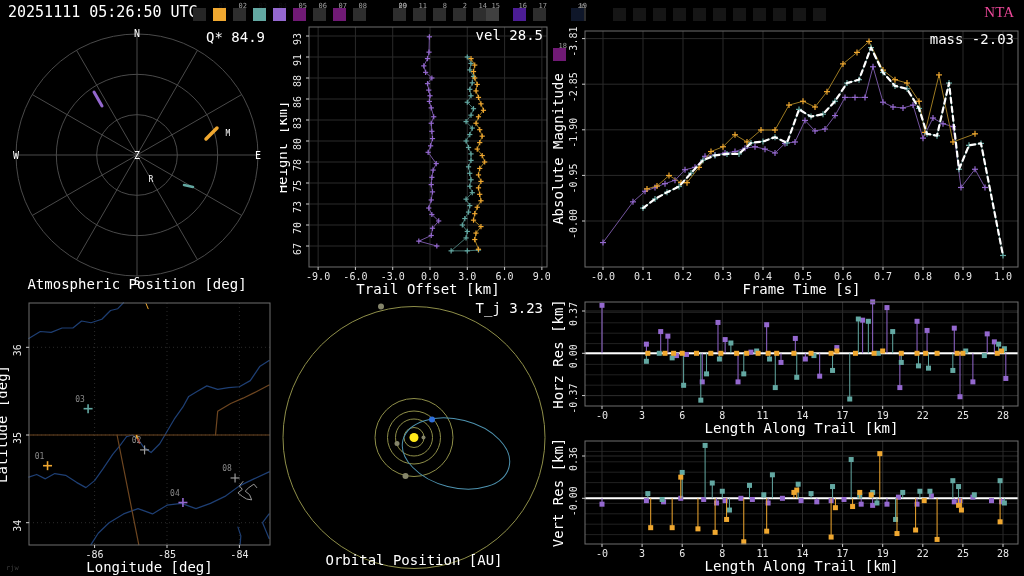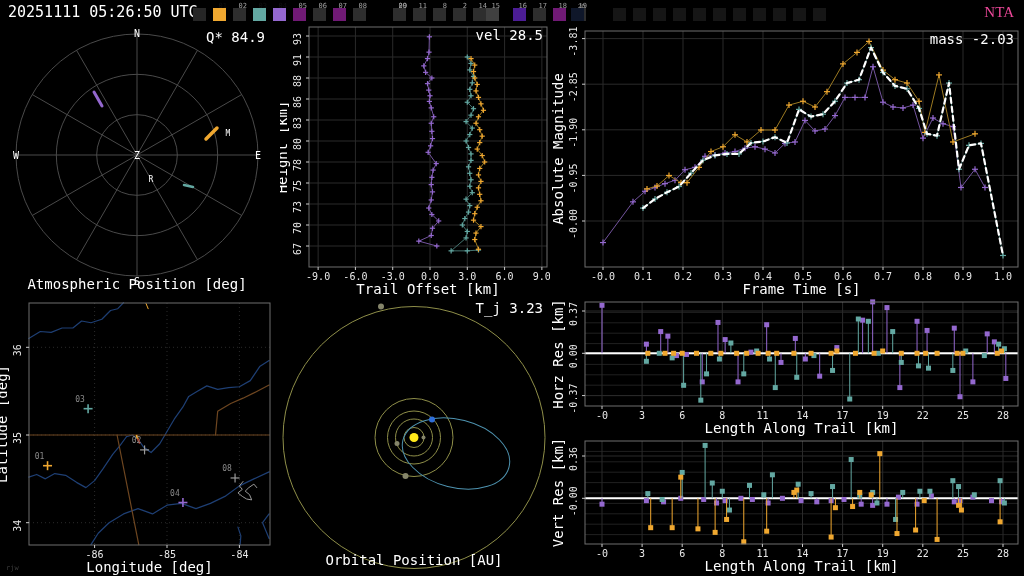--- a/index.html
+++ b/index.html
@@ -65,21 +65,21 @@
         </div>
         <div class="sq" style="left: 486px; background: #404040;">
           <span class="lbl" style="color: rgb(160, 160, 160);">15</span>
         </div>
         <div class="sq" style="left: 513px; background: #4c1d95;">
           <span class="lbl" style="color: rgb(160, 160, 160);">16</span>
         </div>
         <div class="sq" style="left: 533px; background: rgb(46, 46, 46);">
           <span class="lbl" style="color: rgb(160, 160, 160);">17</span>
         </div>
-        <div class="sq" style="left: 553px; background: #701a75;">
+        <div class="sq" style="left: 553px; background: #701a75; margin-top: 40px;">
           <span class="lbl" style="color: rgb(160, 160, 160);">18</span>
         </div>
         <div class="sq" style="left: 573px; background: rgb(46, 46, 46);">
           <span class="lbl" style="color: rgb(160, 160, 160);">19</span>
         </div>
         <div class="sq" style="left: 571px; background: #0f172a; font-family: Liberation Serif, serif;">
           <span class="lbl" style="color: rgb(160, 160, 160);">20</span>
         </div>
         <div class="sq" style="left: 613px; background: rgb(22, 22, 22);"></div>
         <div class="sq" style="left: 633px; background: rgb(22, 22, 22);"></div>

